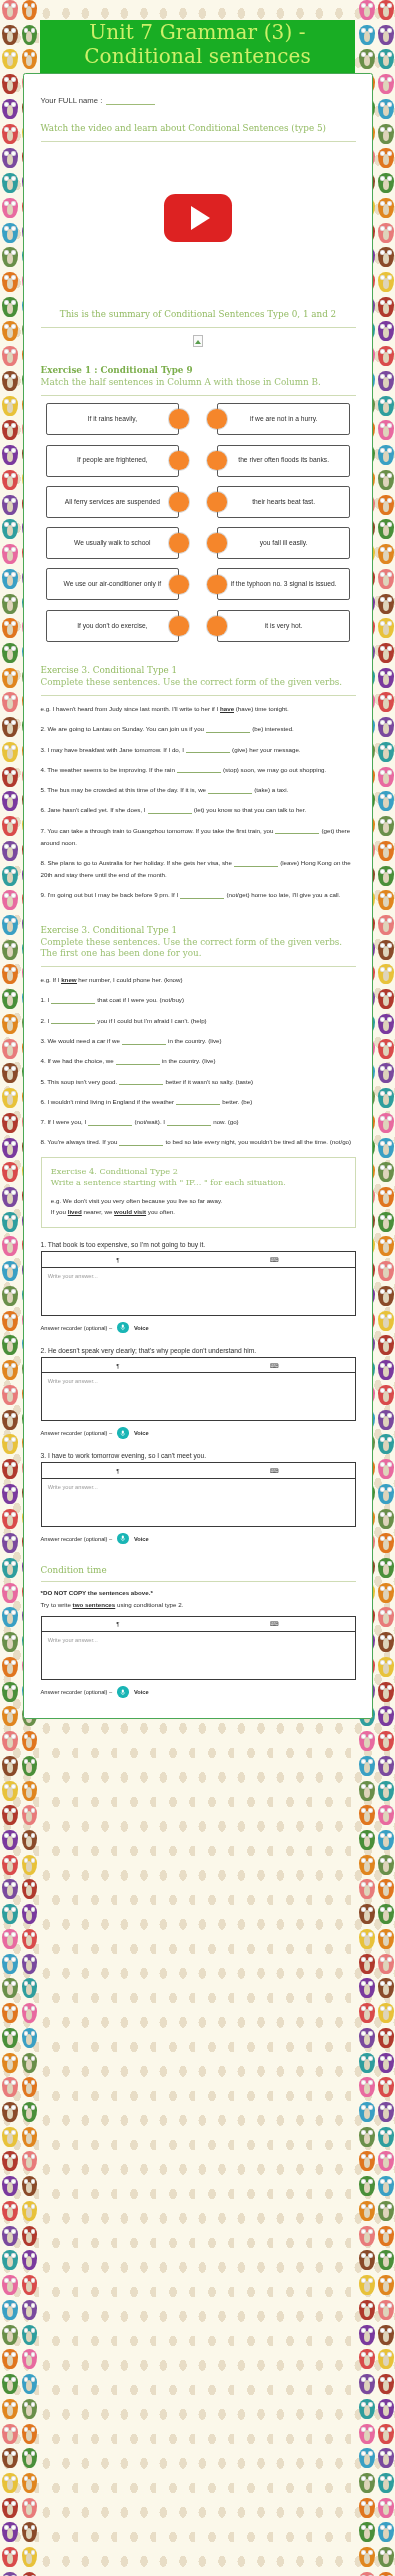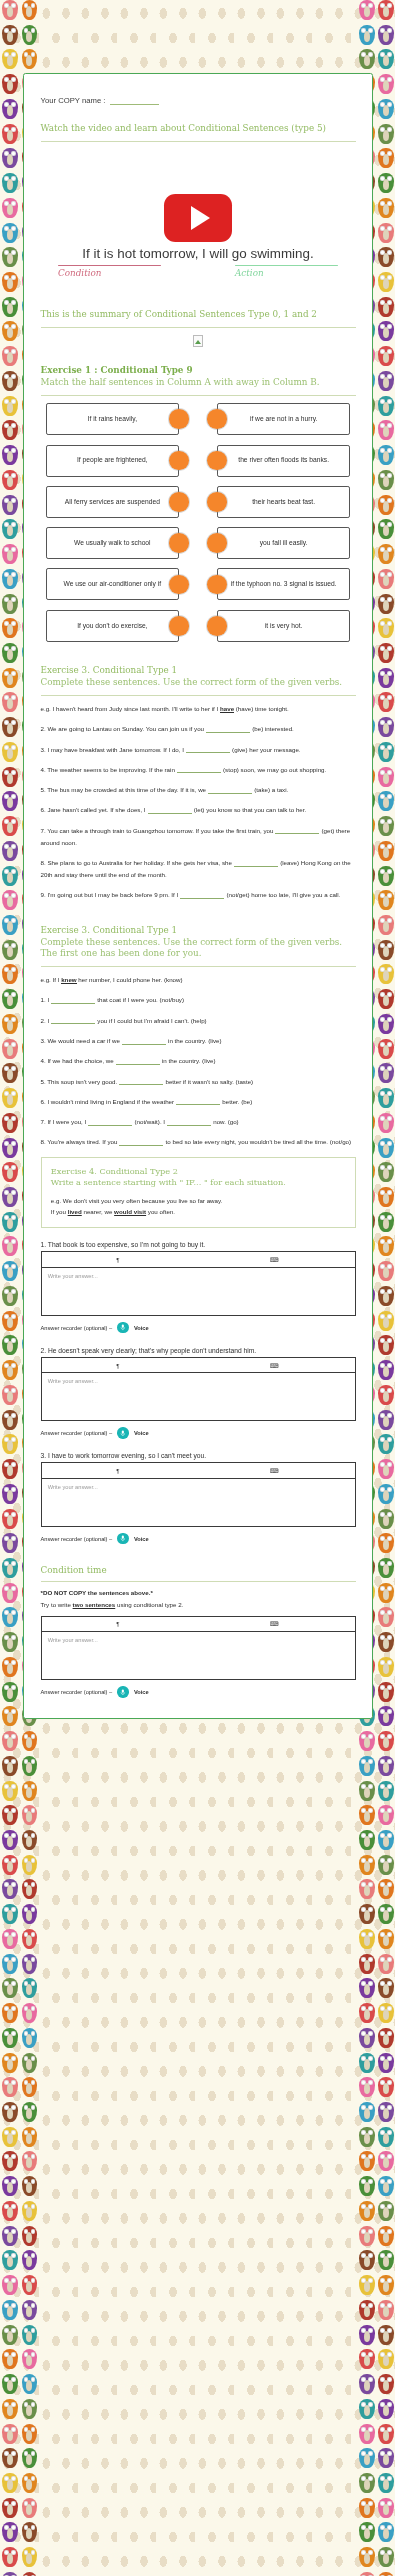--- a/index.html
+++ b/index.html
@@ -118,21 +118,21 @@
 
   h2.sec-title {
     font-family: "DejaVu Serif", serif;
     font-weight: 400;
     font-size: 8.8px;
     line-height: 1.3;
     color: #93bb63;
     margin: 18.5px 0 0 0;
   }
   h2.sec-title.bold { font-weight: 700; color: #7cae4c; }
-  h2.sec-title.center { text-align: left; }
+  h2.sec-title.center { text-align: center; }
   .sec-sub {
     font-family: "DejaVu Serif", serif;
     font-size: 8.8px;
     line-height: 1.3;
     color: #9cc173;
     margin: 1px 0 0 0;
   }
   .rule {
     border: 0;
     border-top: 0.5px solid #cfdcb5;
@@ -1619,53 +1619,45 @@
       </div>
       <div class="owl" style="top: 2522px; background: rgb(58, 160, 196);">
         <i></i>
       </div>
       <div class="owl" style="top: 2547px; background: rgb(106, 143, 74);">
         <i></i>
       </div>
       <div class="owl" style="top: 2572px; background: rgb(224, 118, 31);"></div>
     </div>
 
+  <div class="title-banner">
+    <h1>Unit 7 Grammar (3) - Conditional sentences</h1>
+  </div>
 
   <div class="card">
 
     <div class="fullname-row">
-      <span>Your COPY name :</span>
+      <span>Your FULL name :</span>
       <span class="blank-line"></span>
     </div>
 
     <h2 class="sec-title">Watch the video and learn about Conditional Sentences (type 5)</h2>
     <hr class="rule">
     <div class="video-wrap">
-      <div class="video-caption">If it is hot tomorrow, I will go swimming.</div>
-      <div class="squiggle-row">
-        <div class="squig cond">
-          <span class="ln"></span>
-          <span>Condition</span>
-        </div>
-        <div class="squig act">
-          <span class="ln"></span>
-          <span>Action</span>
-        </div>
-      </div>
       <div class="play-btn">
         <div class="play-tri"></div>
       </div>
     </div>
 
     <h2 class="sec-title center" style="margin-top:21.6px">This is the summary of Conditional Sentences Type 0, 1 and 2</h2>
     <hr class="rule">
     <div class="broken-img"></div>
 
     <h2 class="sec-title bold">Exercise 1 : Conditional Type 9</h2>
-    <p class="sec-sub">Match the half sentences in Column A with away in Column B.</p>
+    <p class="sec-sub">Match the half sentences in Column A with those in Column B.</p>
     <hr class="rule">
     <div class="match-grid" id="match-grid">
         <div class="match-cell">
           <div class="match-box">If it rains heavily,</div>
           <div class="dot right-edge"></div>
         </div>
         <div class="match-cell">
           <div class="match-box">if we are not in a hurry.</div>
           <div class="dot left-edge"></div>
         </div>

